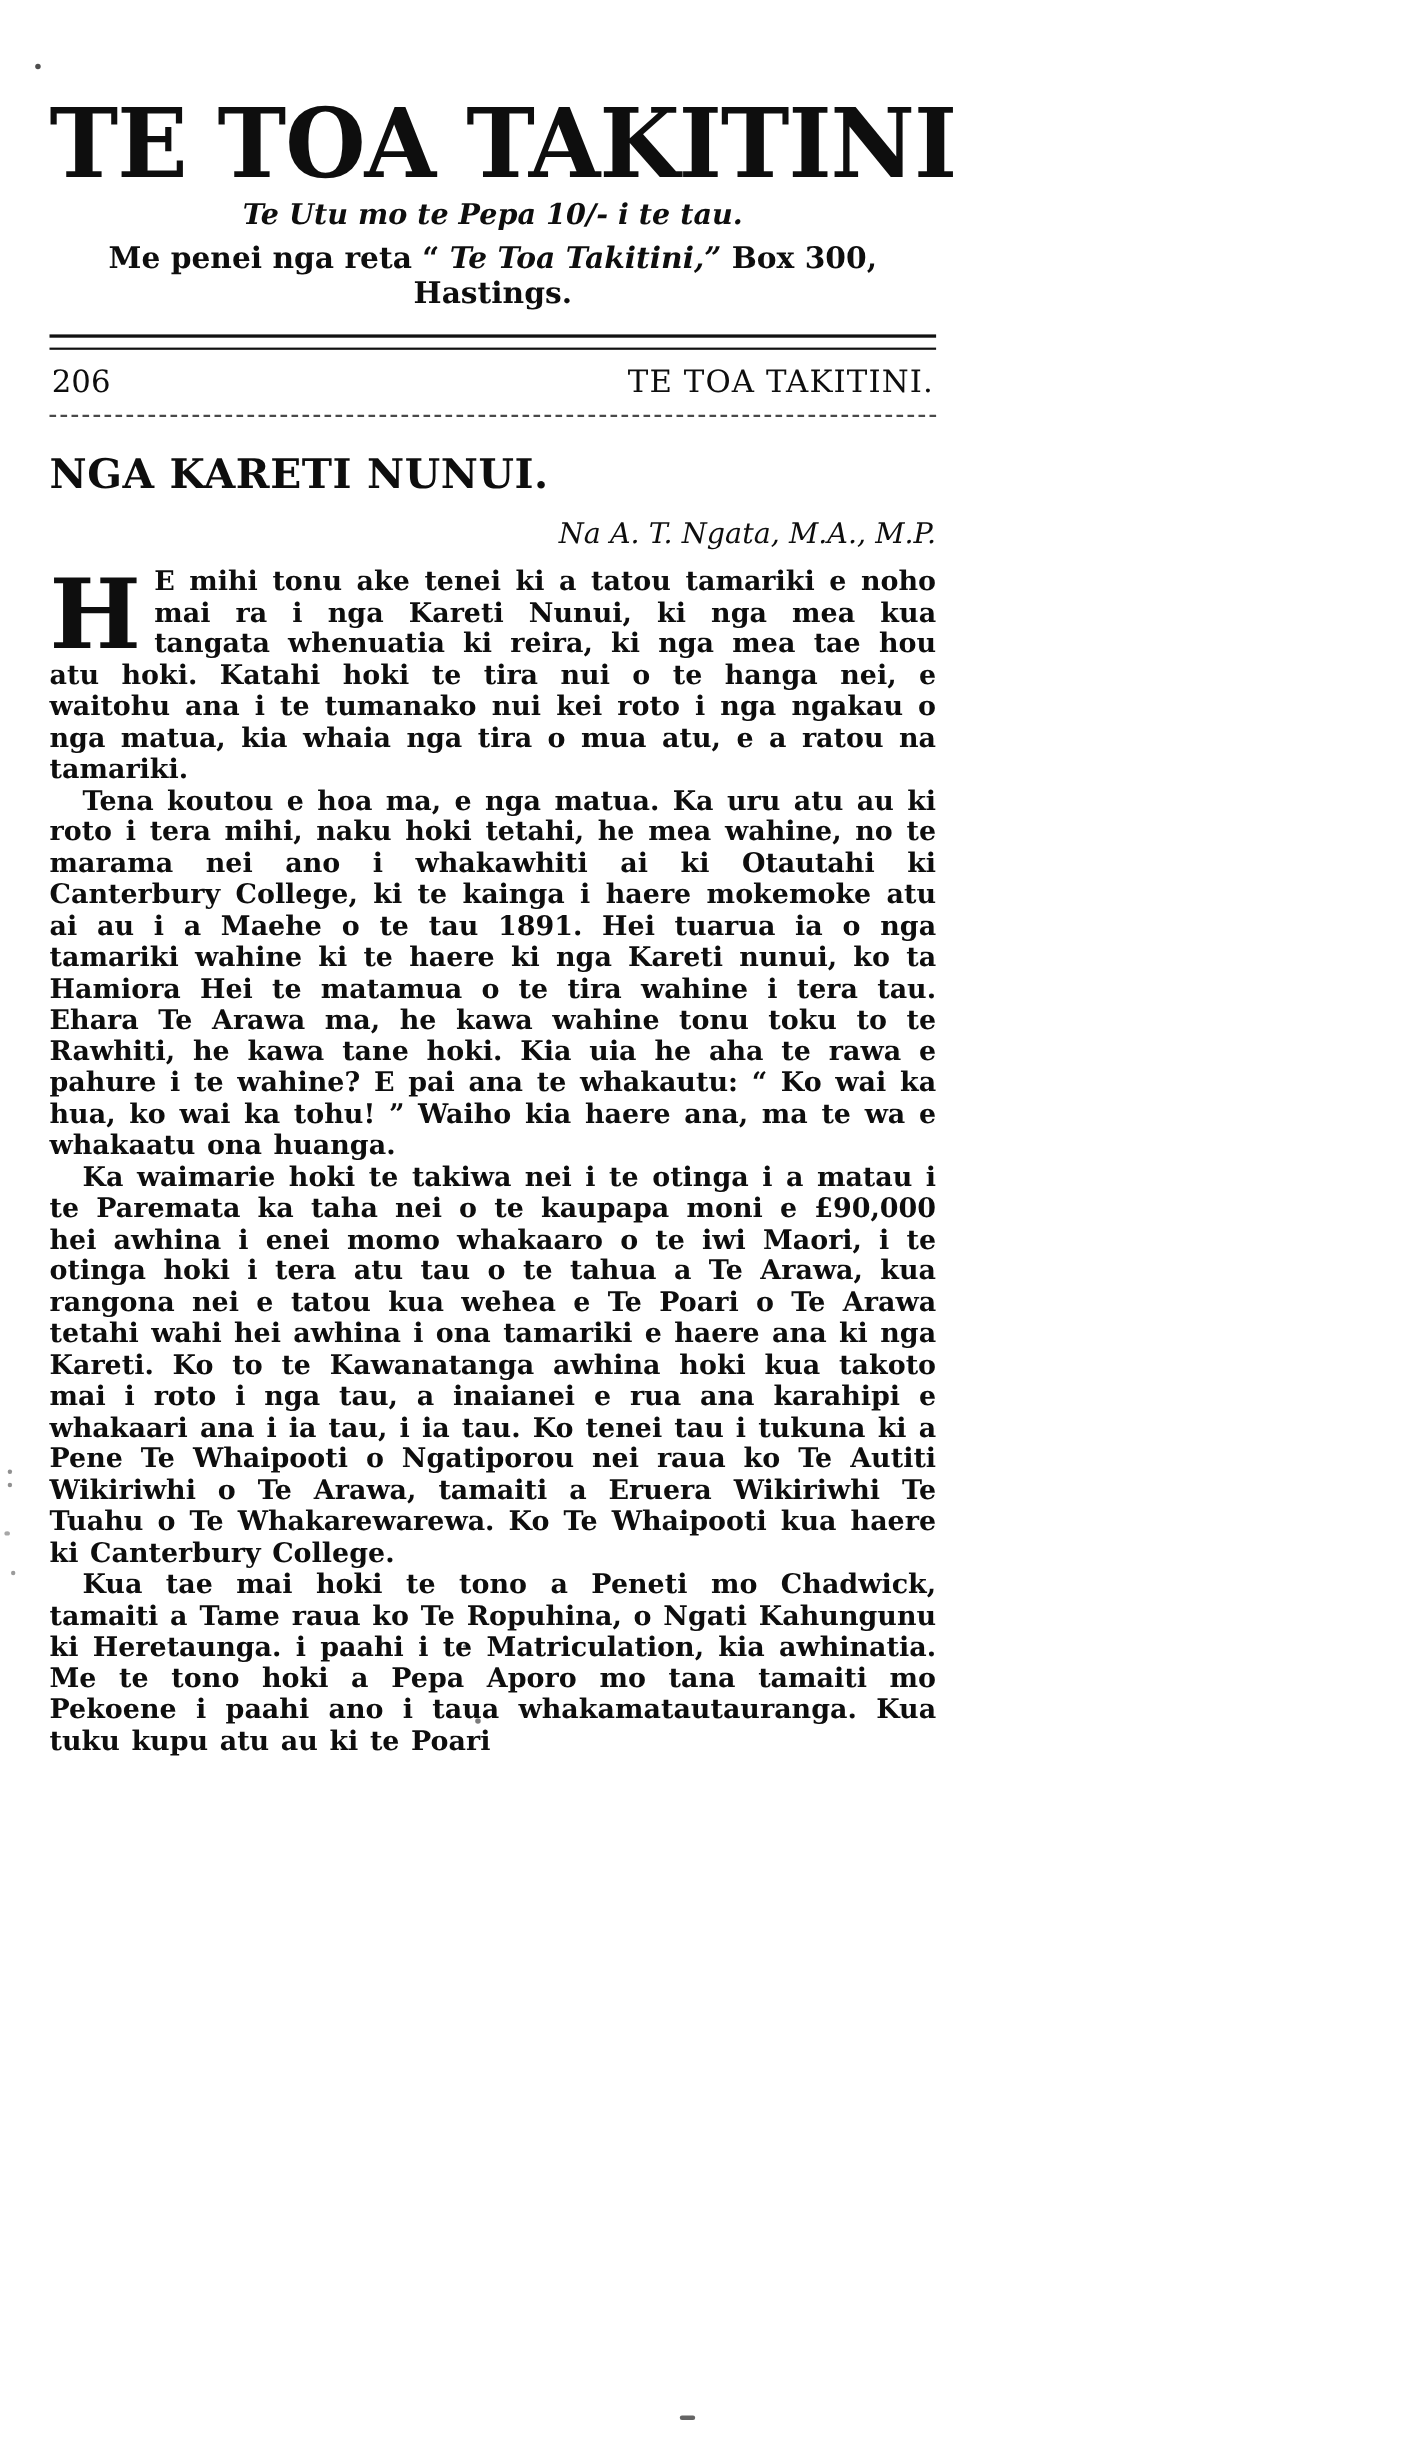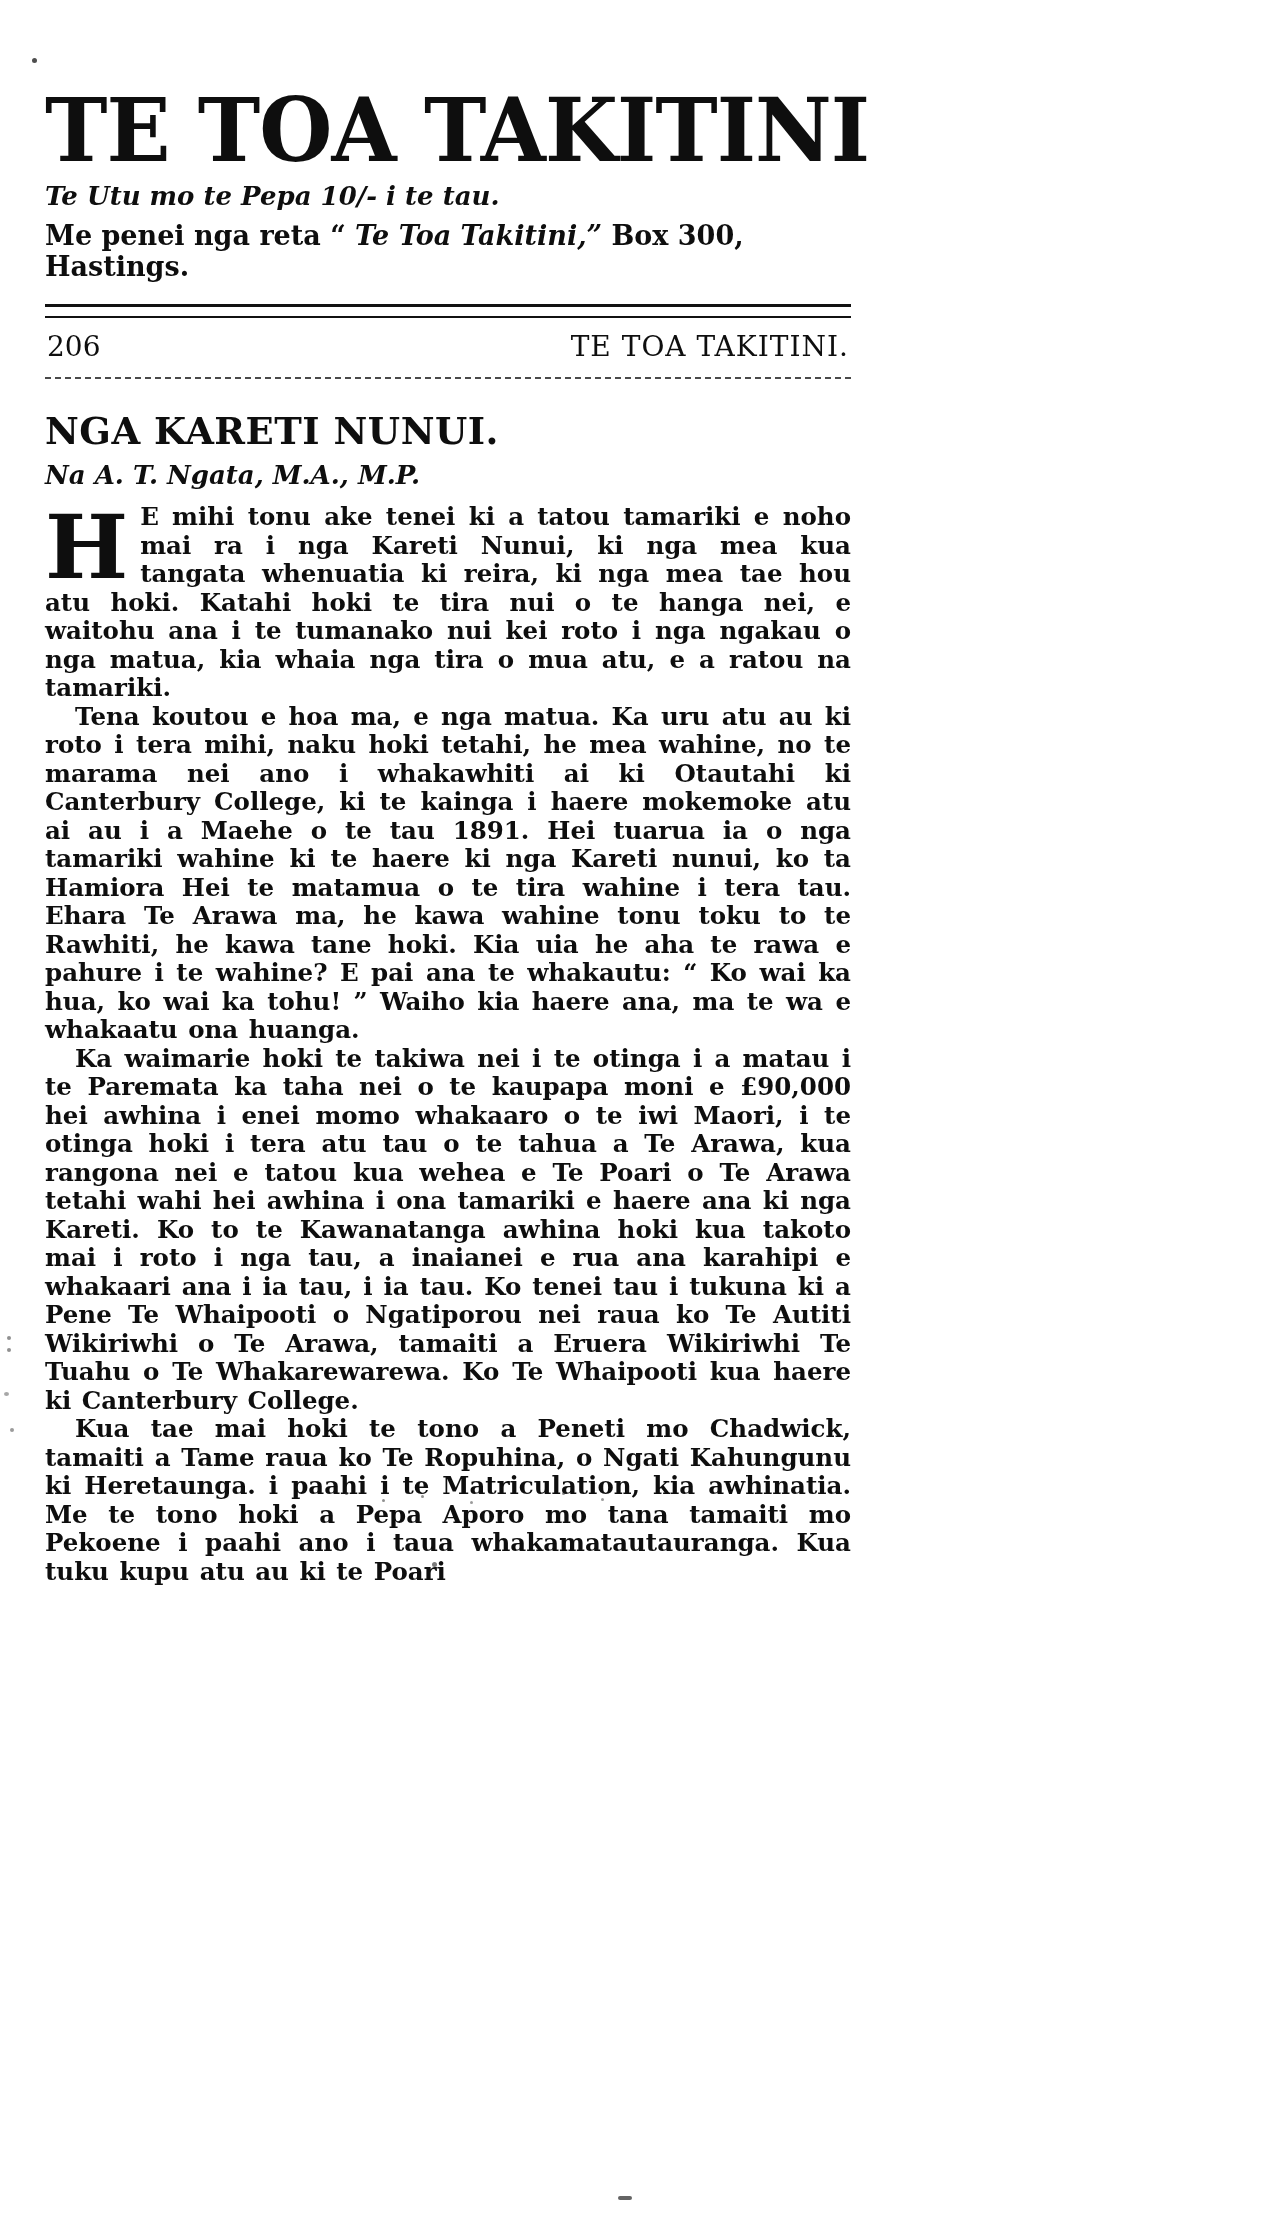--- a/index.html
+++ b/index.html
@@ -17,21 +17,21 @@
     overflow: hidden;
   }
   .content {
     position: absolute;
     left: 45px;
     top: 0;
     width: 806px;
   }
 
   
-  .masthead { }
+  .masthead { text-align: center; }
   .masthead-title {
     margin: 0;
     padding-top: 82px;
     font-size: 84px;
     line-height: 1.05;
     font-weight: 700;
     letter-spacing: -1px;
     white-space: nowrap;
     transform: scaleY(1.04);
     transform-origin: top center;
@@ -81,24 +81,24 @@
   
   .article { margin-top: 30px; }
   .article-heading {
     margin: 0;
     text-align: left;
     font-size: 37px;
     font-weight: 700;
     letter-spacing: 0.5px;
   }
   .article-byline {
-    margin-top: 7px;
-    text-align: left;
+    margin-top: 18px;
+    text-align: right;
     font-size: 26px;
-    font-weight: 700;
+    font-weight: 400;
     font-style: italic;
   }
   .body-copy { margin-top: 13px; }
   .para {
     margin: 0;
     font-size: 24.5px;
     line-height: 28.5px;
     font-weight: 700;
     text-align: justify;
     word-spacing: 2px;

